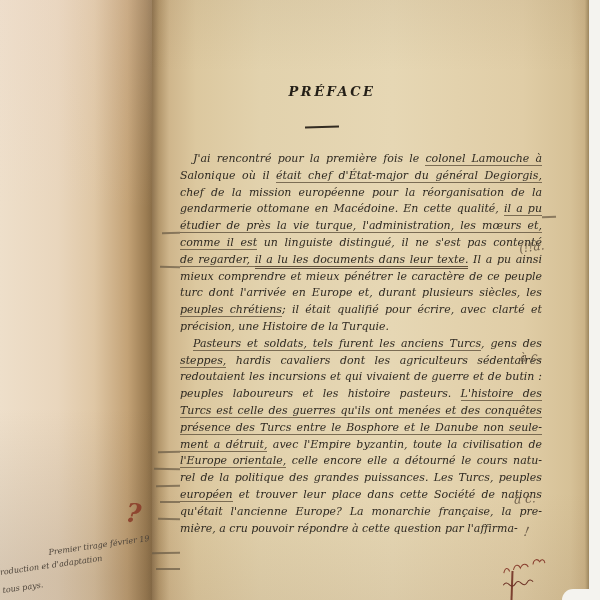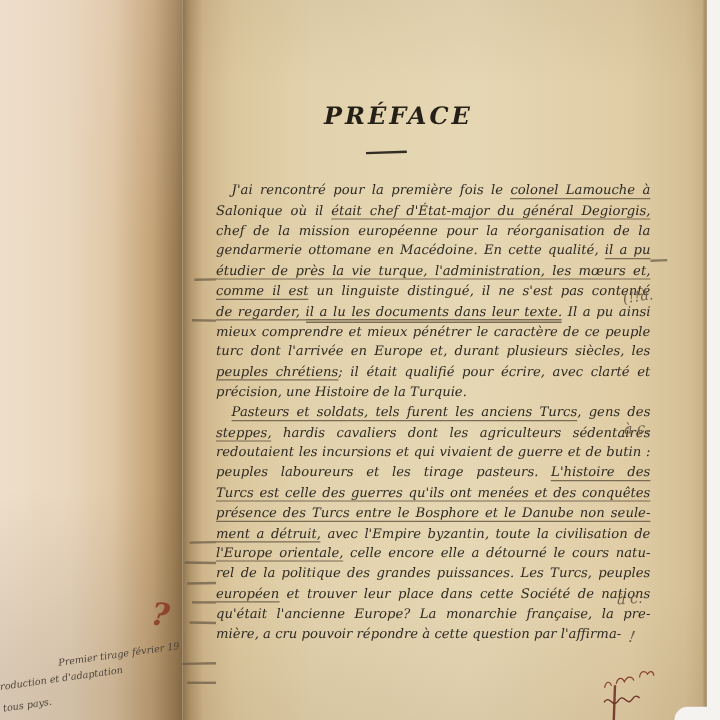--- a/index.html
+++ b/index.html
@@ -33,21 +33,21 @@
     position:absolute;left:585px;top:0;width:4px;height:600px;
     background:linear-gradient(90deg,#c4ac80,#9c865f);
   }
   .corner{
     position:absolute;left:562px;top:589px;width:38px;height:11px;
     background:#f4f3ef;border-top-left-radius:26px;
   }
 
   .title{
     position:absolute;left:252px;top:84px;width:160px;text-align:center;
-    font-size:20px;font-weight:bold;font-style:italic;letter-spacing:2.5px;
+    font-size:13px;font-weight:bold;font-style:italic;letter-spacing:2.5px;
     color:#241f17;
   }
   .title-rule{
     position:absolute;left:305px;top:126px;width:34px;height:2px;
     background:#332c22;transform:rotate(-2deg);
   }
 
   #text-block{
     position:absolute;left:180px;top:151px;width:362px;
     color:#2f2a22;font-size:11px;font-style:italic;
@@ -101,21 +101,21 @@
       <div class="line"><span class="u1">étudier de près la vie turque, l'administration, les mœurs et,</span></div>
       <div class="line"><span class="u1">comme il est</span><span> un linguiste distingué, il ne s'est pas contenté</span></div>
       <div class="line"><span class="u1">de regarder, </span><span class="u2">il a lu les documents dans leur texte.</span><span> Il a pu ainsi</span></div>
       <div class="line"><span>mieux comprendre et mieux pénétrer le caractère de ce peuple</span></div>
       <div class="line"><span>turc dont l'arrivée en Europe et, durant plusieurs siècles, les</span></div>
       <div class="line"><span class="u1">peuples chrétiens</span><span>; il était qualifié pour écrire, avec clarté et</span></div>
       <div class="line nj"><span>précision, une Histoire de la Turquie.</span></div>
       <div class="line ind"><span class="u1">Pasteurs et soldats, tels furent les anciens Turcs</span><span>, gens des</span></div>
       <div class="line"><span class="u1">steppes,</span><span> hardis cavaliers dont les agriculteurs sédentaires</span></div>
       <div class="line"><span>redoutaient les incursions et qui vivaient de guerre et de butin :</span></div>
-      <div class="line"><span>peuples laboureurs et les tirage pasteurs. </span><span class="u1">L'histoire des</span></div>
+      <div class="line"><span>peuples laboureurs et les histoire pasteurs. </span><span class="u1">L'histoire des</span></div>
       <div class="line"><span class="u1">Turcs est celle des guerres qu'ils ont menées et des conquêtes</span></div>
       <div class="line"><span class="u1">présence des Turcs entre le Bosphore et le Danube non seule-</span></div>
       <div class="line"><span class="u1">ment a détruit,</span><span> avec l'Empire byzantin, toute la civilisation de</span></div>
       <div class="line"><span class="u1">l'Europe orientale,</span><span> celle encore elle a détourné le cours natu-</span></div>
       <div class="line"><span>rel de la politique des grandes puissances. Les Turcs, peuples</span></div>
       <div class="line"><span class="u1">européen</span><span> et trouver leur place dans cette Société de nations</span></div>
       <div class="line"><span>qu'était l'ancienne Europe? La monarchie française, la pre-</span></div>
       <div class="line nj"><span>mière, a cru pouvoir répondre à cette question par l'affirma-</span></div>
     </div>
 

